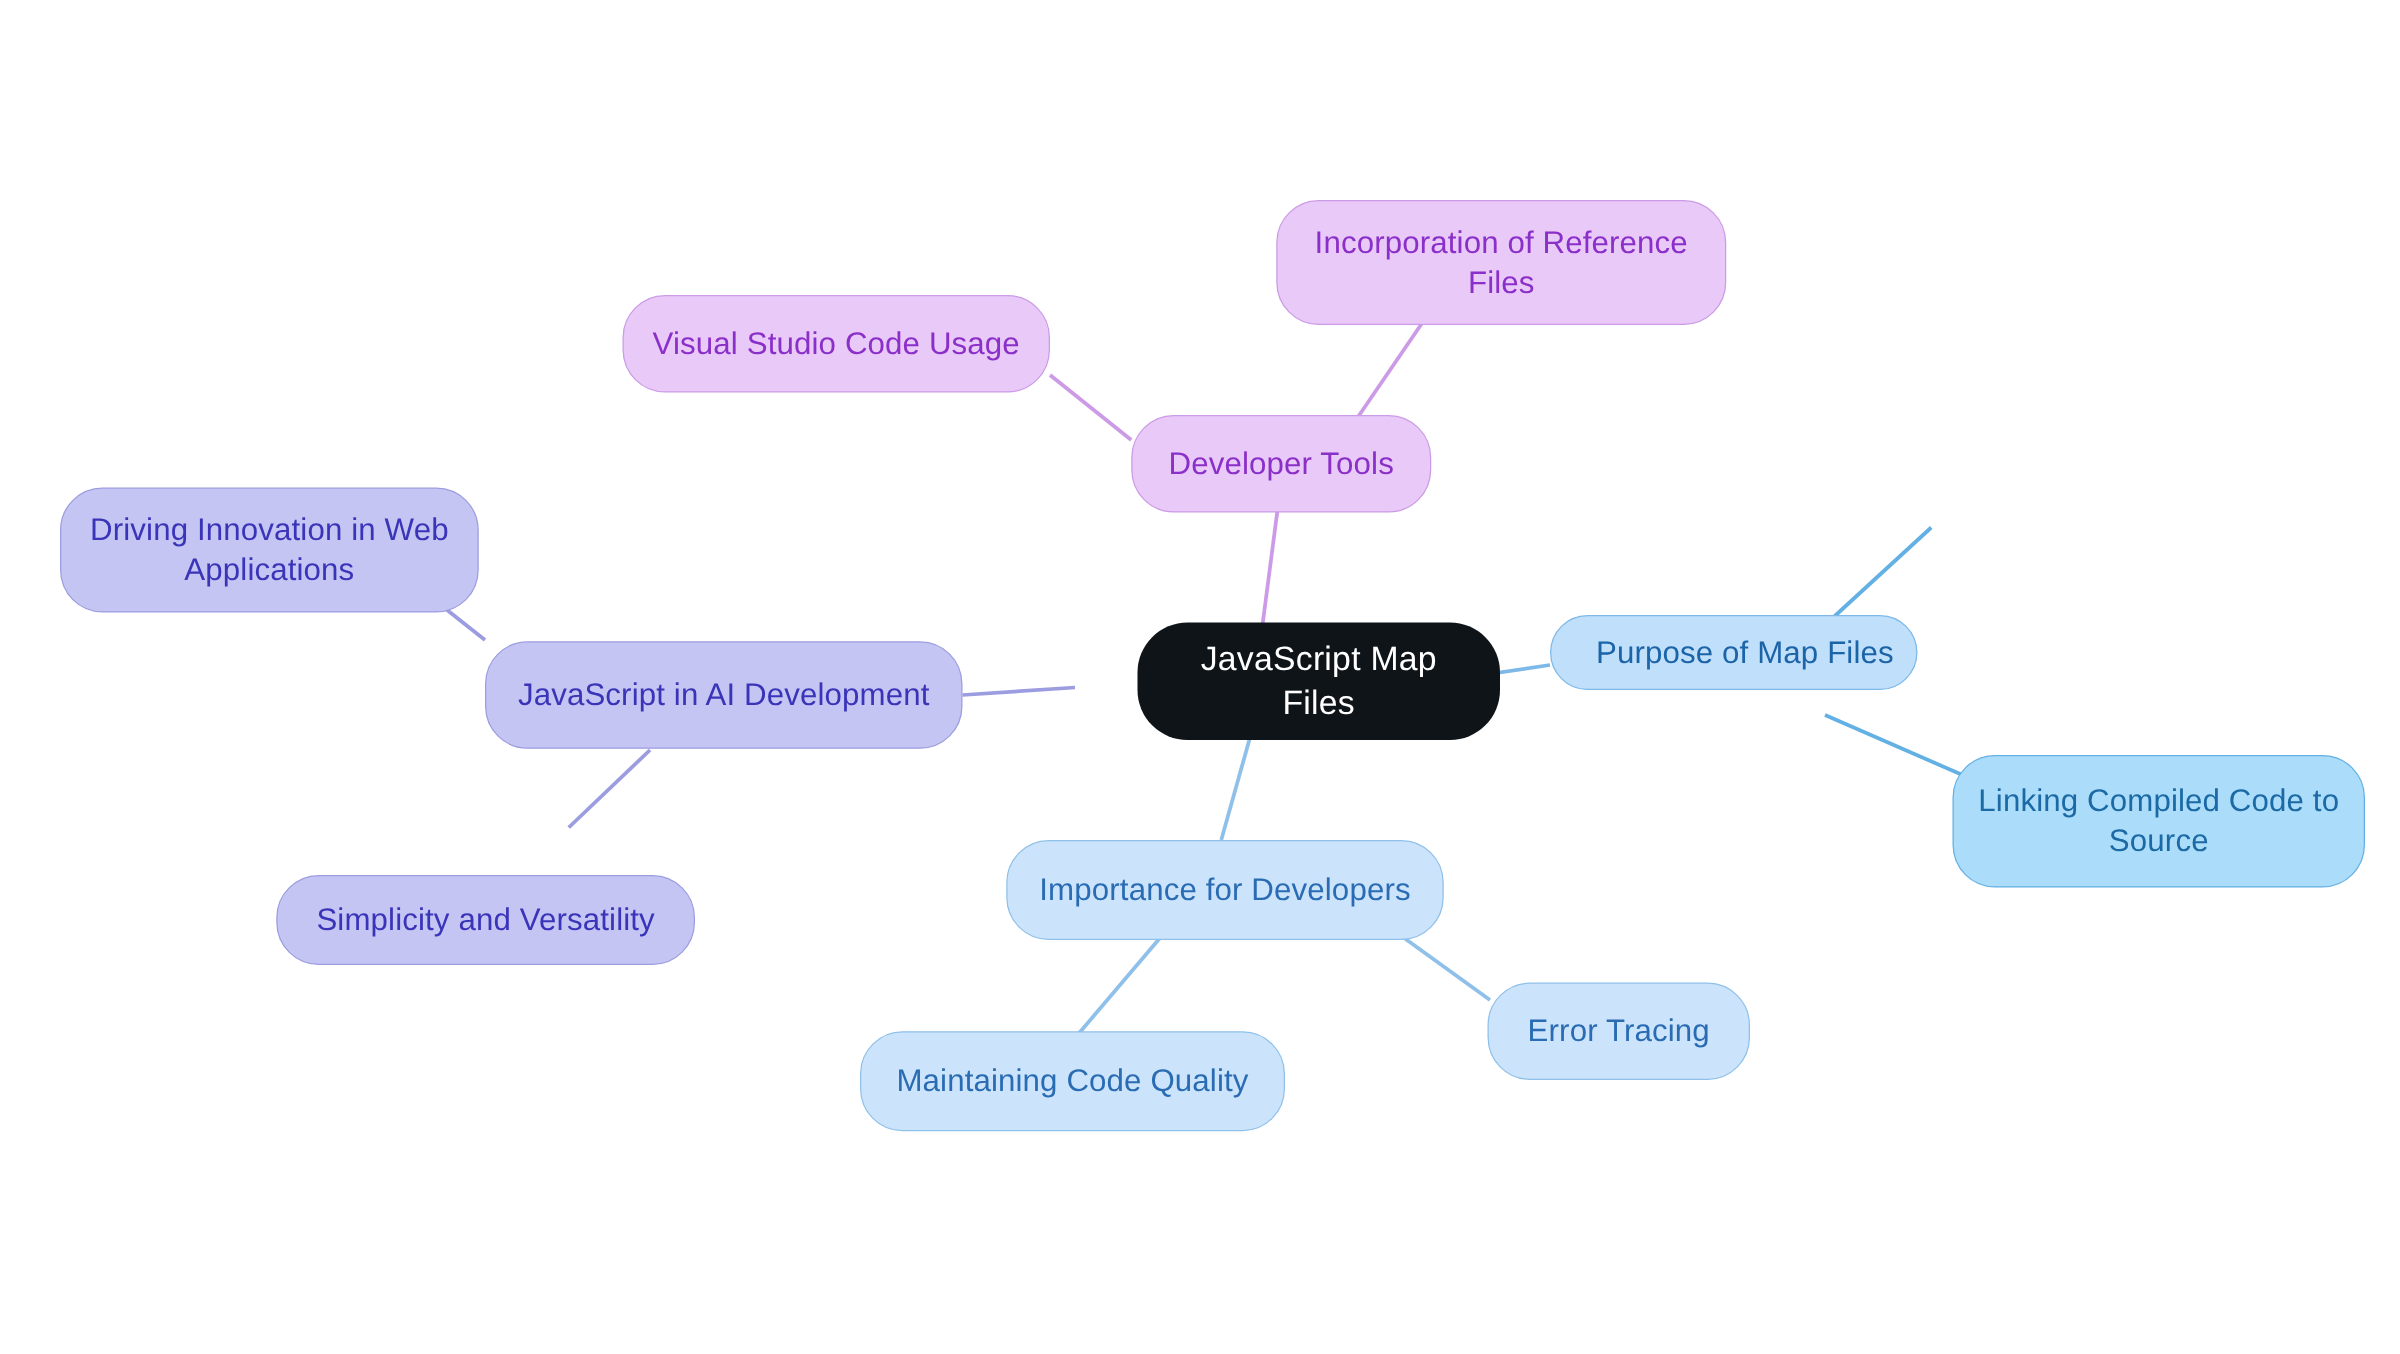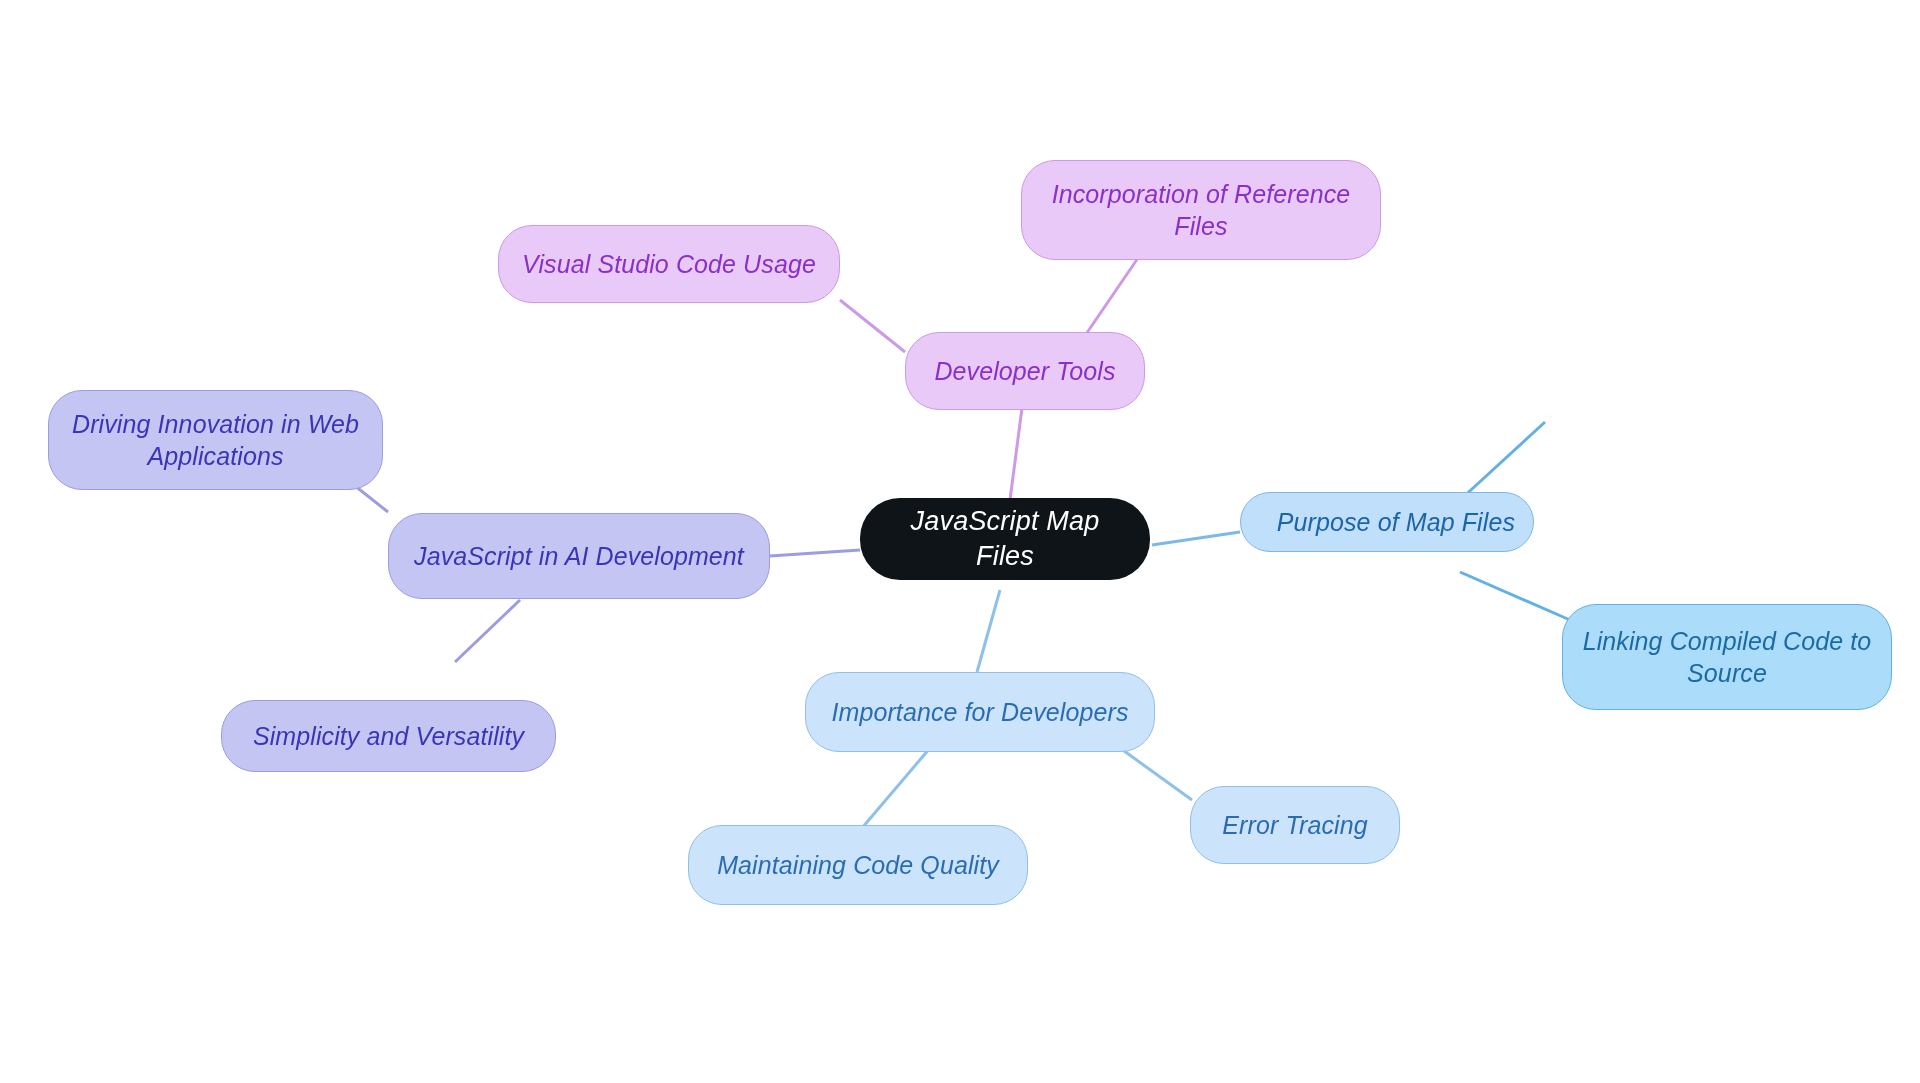--- a/index.html
+++ b/index.html
@@ -31,21 +31,20 @@
     align-items: center;
     justify-content: center;
     text-align: center;
     border-radius: 34px;
     border-style: solid;
     border-width: 1.5px;
     line-height: 1.28;
     padding: 6px 18px;
     white-space: pre-line;
     letter-spacing: 0.1px;
-    font-style: italic;
   }
   .node-root {
     border-radius: 40px;
     border-width: 0;
     background: #0f1419;
     color: #ffffff;
     font-size: 27px;
     letter-spacing: 0.2px;
   }
   .node-blue-mid {
@@ -104,21 +103,21 @@
 
     <line x1="520" y1="600" x2="455" y2="662" stroke="#9c9ce0" stroke-width="3"></line>
 
     <line x1="1010" y1="500" x2="1022" y2="408" stroke="#cc9ae6" stroke-width="3"></line>
 
     <line x1="905" y1="352" x2="840" y2="300" stroke="#cc9ae6" stroke-width="3"></line>
 
     <line x1="1082" y1="340" x2="1138" y2="258" stroke="#cc9ae6" stroke-width="3"></line>
   </svg>
 
-  <div class="node node-root" style="left:860px; top:498px; width:290px; height:82px;">
+  <div class="node node-root" style="left:910px; top:498px; width:290px; height:94px;">
     <span>JavaScript Map Files</span>
   </div>
 
   <div class="node node-blue-mid" style="left:1240px; top:492px; width:294px; height:60px;justify-content:flex-end;">
     <span>Purpose of Map Files</span>
   </div>
 
 
   <div class="node node-blue-strong" style="left:1562px; top:604px; width:330px; height:106px;">
     <span>Linking Compiled Code to
@@ -147,21 +146,21 @@
   </div>
 
   <div class="node node-purple" style="left:221px; top:700px; width:335px; height:72px;">
     <span>Simplicity and Versatility</span>
   </div>
 
   <div class="node node-pink" style="left:905px; top:332px; width:240px; height:78px;">
     <span>Developer Tools</span>
   </div>
 
-  <div class="node node-pink" style="left:498px; top:225px; width:342px; height:78px;">
+  <div class="node node-pink" style="left:498px; top:236px; width:342px; height:78px;">
     <span>Visual Studio Code Usage</span>
   </div>
 
   <div class="node node-pink" style="left:1021px; top:160px; width:360px; height:100px;">
     <span>Incorporation of Reference
 Files</span>
   </div>
 
 </div>
 

